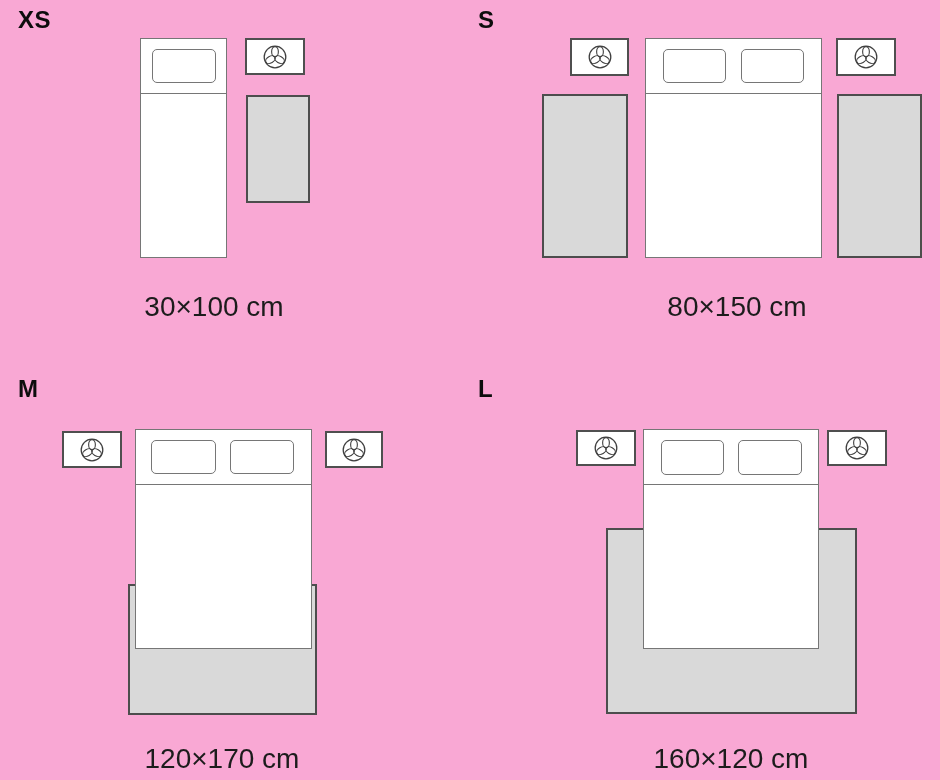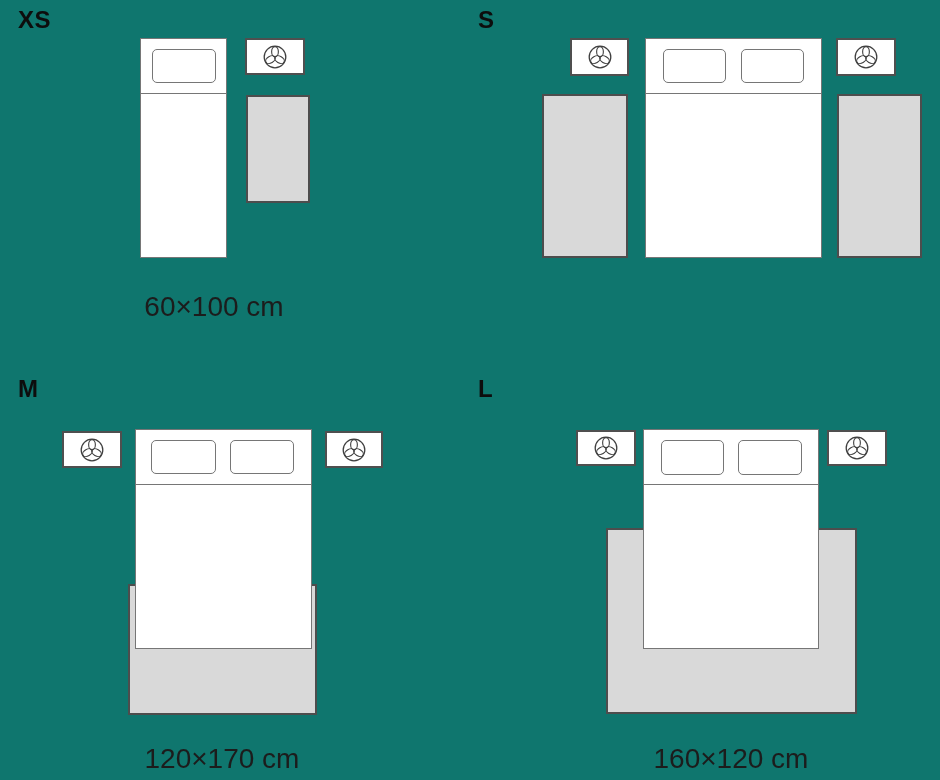--- a/index.html
+++ b/index.html
@@ -5,21 +5,21 @@
   html, body {
     margin: 0;
     padding: 0;
     background: #ffffff;
     font-family: "Liberation Sans", sans-serif;
   }
   #stage {
     position: relative;
     width: 940px;
     height: 780px;
-    background: #0f766e;
+    background: #f9a8d4;
     overflow: hidden;
   }
   .abs { position: absolute; box-sizing: border-box; }
 
   .size-label {
     font-size: 24px;
     font-weight: bold;
     color: #0d0d0d;
     letter-spacing: 0.5px;
   }
@@ -86,21 +86,21 @@
     <svg class="plant-svg" width="32" height="32" viewBox="0 0 40 40">
       <circle cx="20" cy="20" r="13.5" fill="none" stroke="#3f3f3f" stroke-width="1.6"></circle>
       <g fill="none" stroke="#3f3f3f" stroke-width="1.4">
         <ellipse cx="20" cy="13.5" rx="4.2" ry="6.5"></ellipse>
         <ellipse cx="20" cy="13.5" rx="4.2" ry="6.5" transform="rotate(120 20 20)"></ellipse>
         <ellipse cx="20" cy="13.5" rx="4.2" ry="6.5" transform="rotate(240 20 20)"></ellipse>
       </g>
     </svg>
   </div>
 
-  <div class="abs dim-label" style="left:84px; top:292px; width:260px;">60×100 cm</div>
+  <div class="abs dim-label" style="left:84px; top:292px; width:260px;">30×100 cm</div>
 
   <div class="abs size-label" style="left:478px; top:6px;">S</div>
 
   <div class="abs rug" style="left:542px; top:94px; width:86px; height:164px;"></div>
   <div class="abs rug" style="left:837px; top:94px; width:85px; height:164px;"></div>
 
   <div class="abs nightstand" style="left:570px; top:38px; width:59px; height:38px;">
     <svg class="plant-svg" width="32" height="32" viewBox="0 0 40 40">
       <circle cx="20" cy="20" r="13.5" fill="none" stroke="#3f3f3f" stroke-width="1.6"></circle>
       <g fill="none" stroke="#3f3f3f" stroke-width="1.4">
@@ -122,20 +122,21 @@
     <svg class="plant-svg" width="32" height="32" viewBox="0 0 40 40">
       <circle cx="20" cy="20" r="13.5" fill="none" stroke="#3f3f3f" stroke-width="1.6"></circle>
       <g fill="none" stroke="#3f3f3f" stroke-width="1.4">
         <ellipse cx="20" cy="13.5" rx="4.2" ry="6.5"></ellipse>
         <ellipse cx="20" cy="13.5" rx="4.2" ry="6.5" transform="rotate(120 20 20)"></ellipse>
         <ellipse cx="20" cy="13.5" rx="4.2" ry="6.5" transform="rotate(240 20 20)"></ellipse>
       </g>
     </svg>
   </div>
 
+  <div class="abs dim-label" style="left:607px; top:292px; width:260px;">80×150 cm</div>
 
   <div class="abs size-label" style="left:18px; top:375px;">M</div>
 
   <div class="abs rug" style="left:128px; top:584px; width:189px; height:131px;"></div>
 
   <div class="abs nightstand" style="left:62px; top:431px; width:60px; height:37px;">
     <svg class="plant-svg" width="32" height="32" viewBox="0 0 40 40">
       <circle cx="20" cy="20" r="13.5" fill="none" stroke="#3f3f3f" stroke-width="1.6"></circle>
       <g fill="none" stroke="#3f3f3f" stroke-width="1.4">
         <ellipse cx="20" cy="13.5" rx="4.2" ry="6.5"></ellipse>

